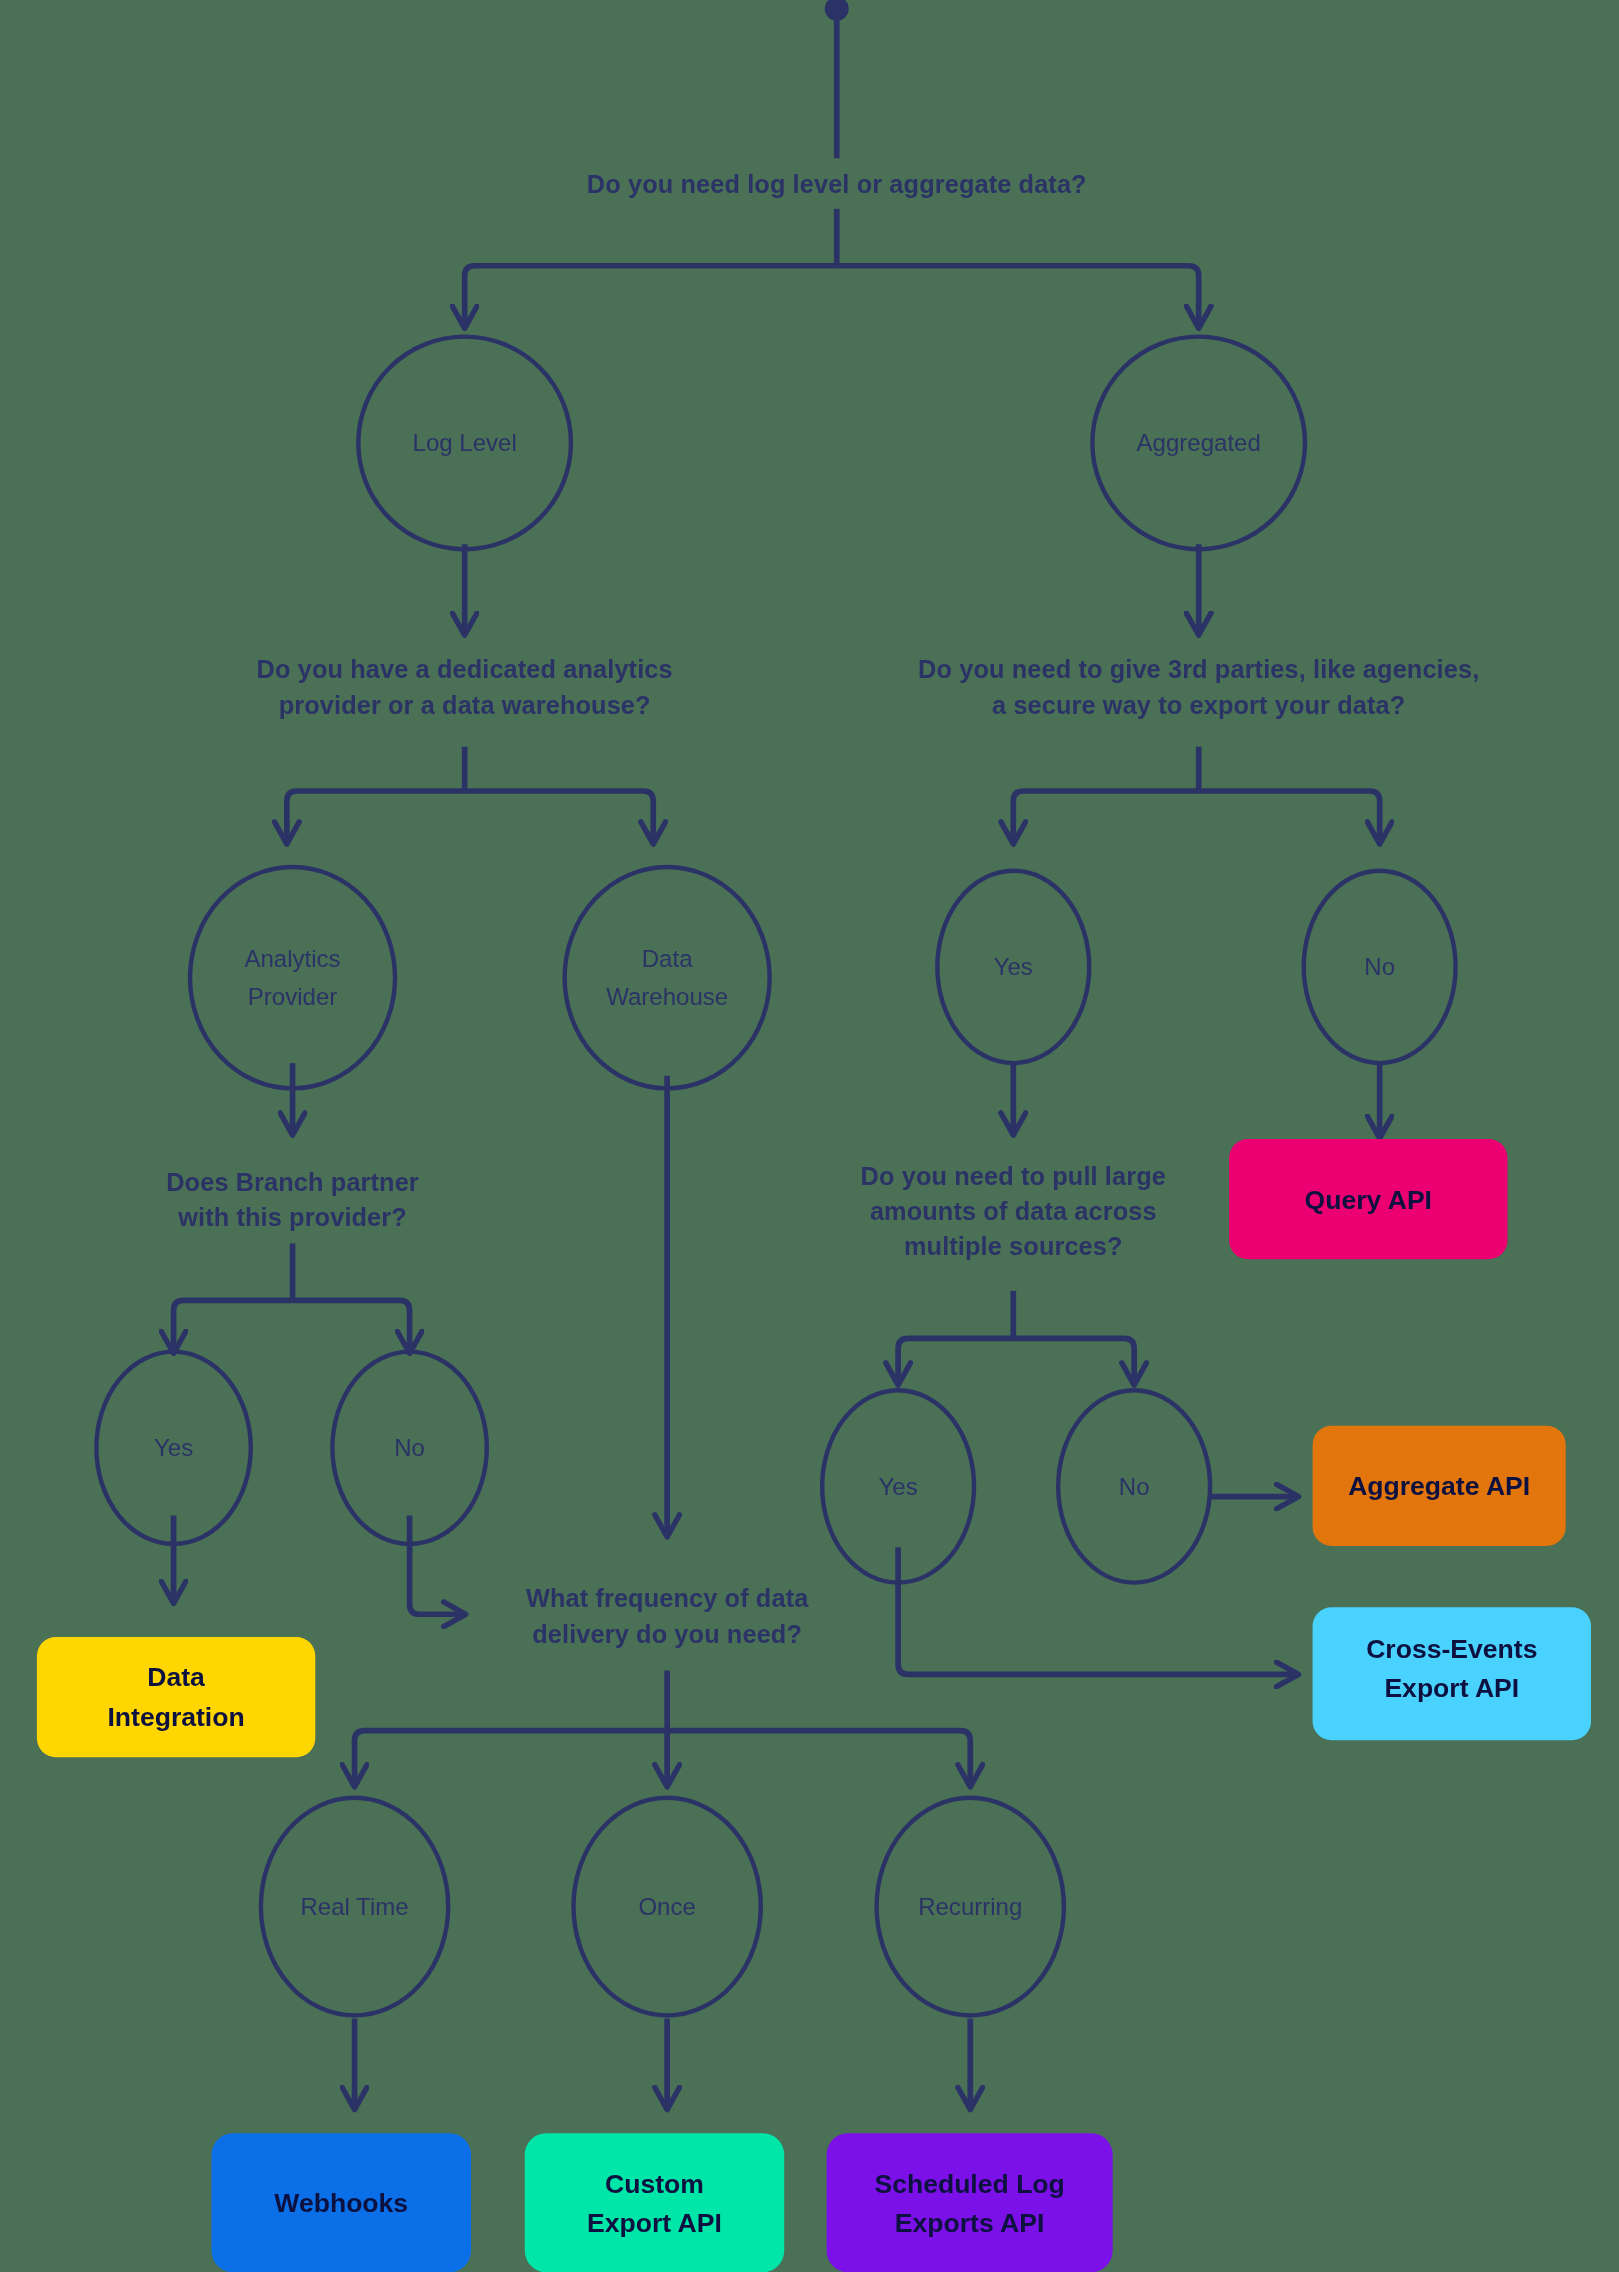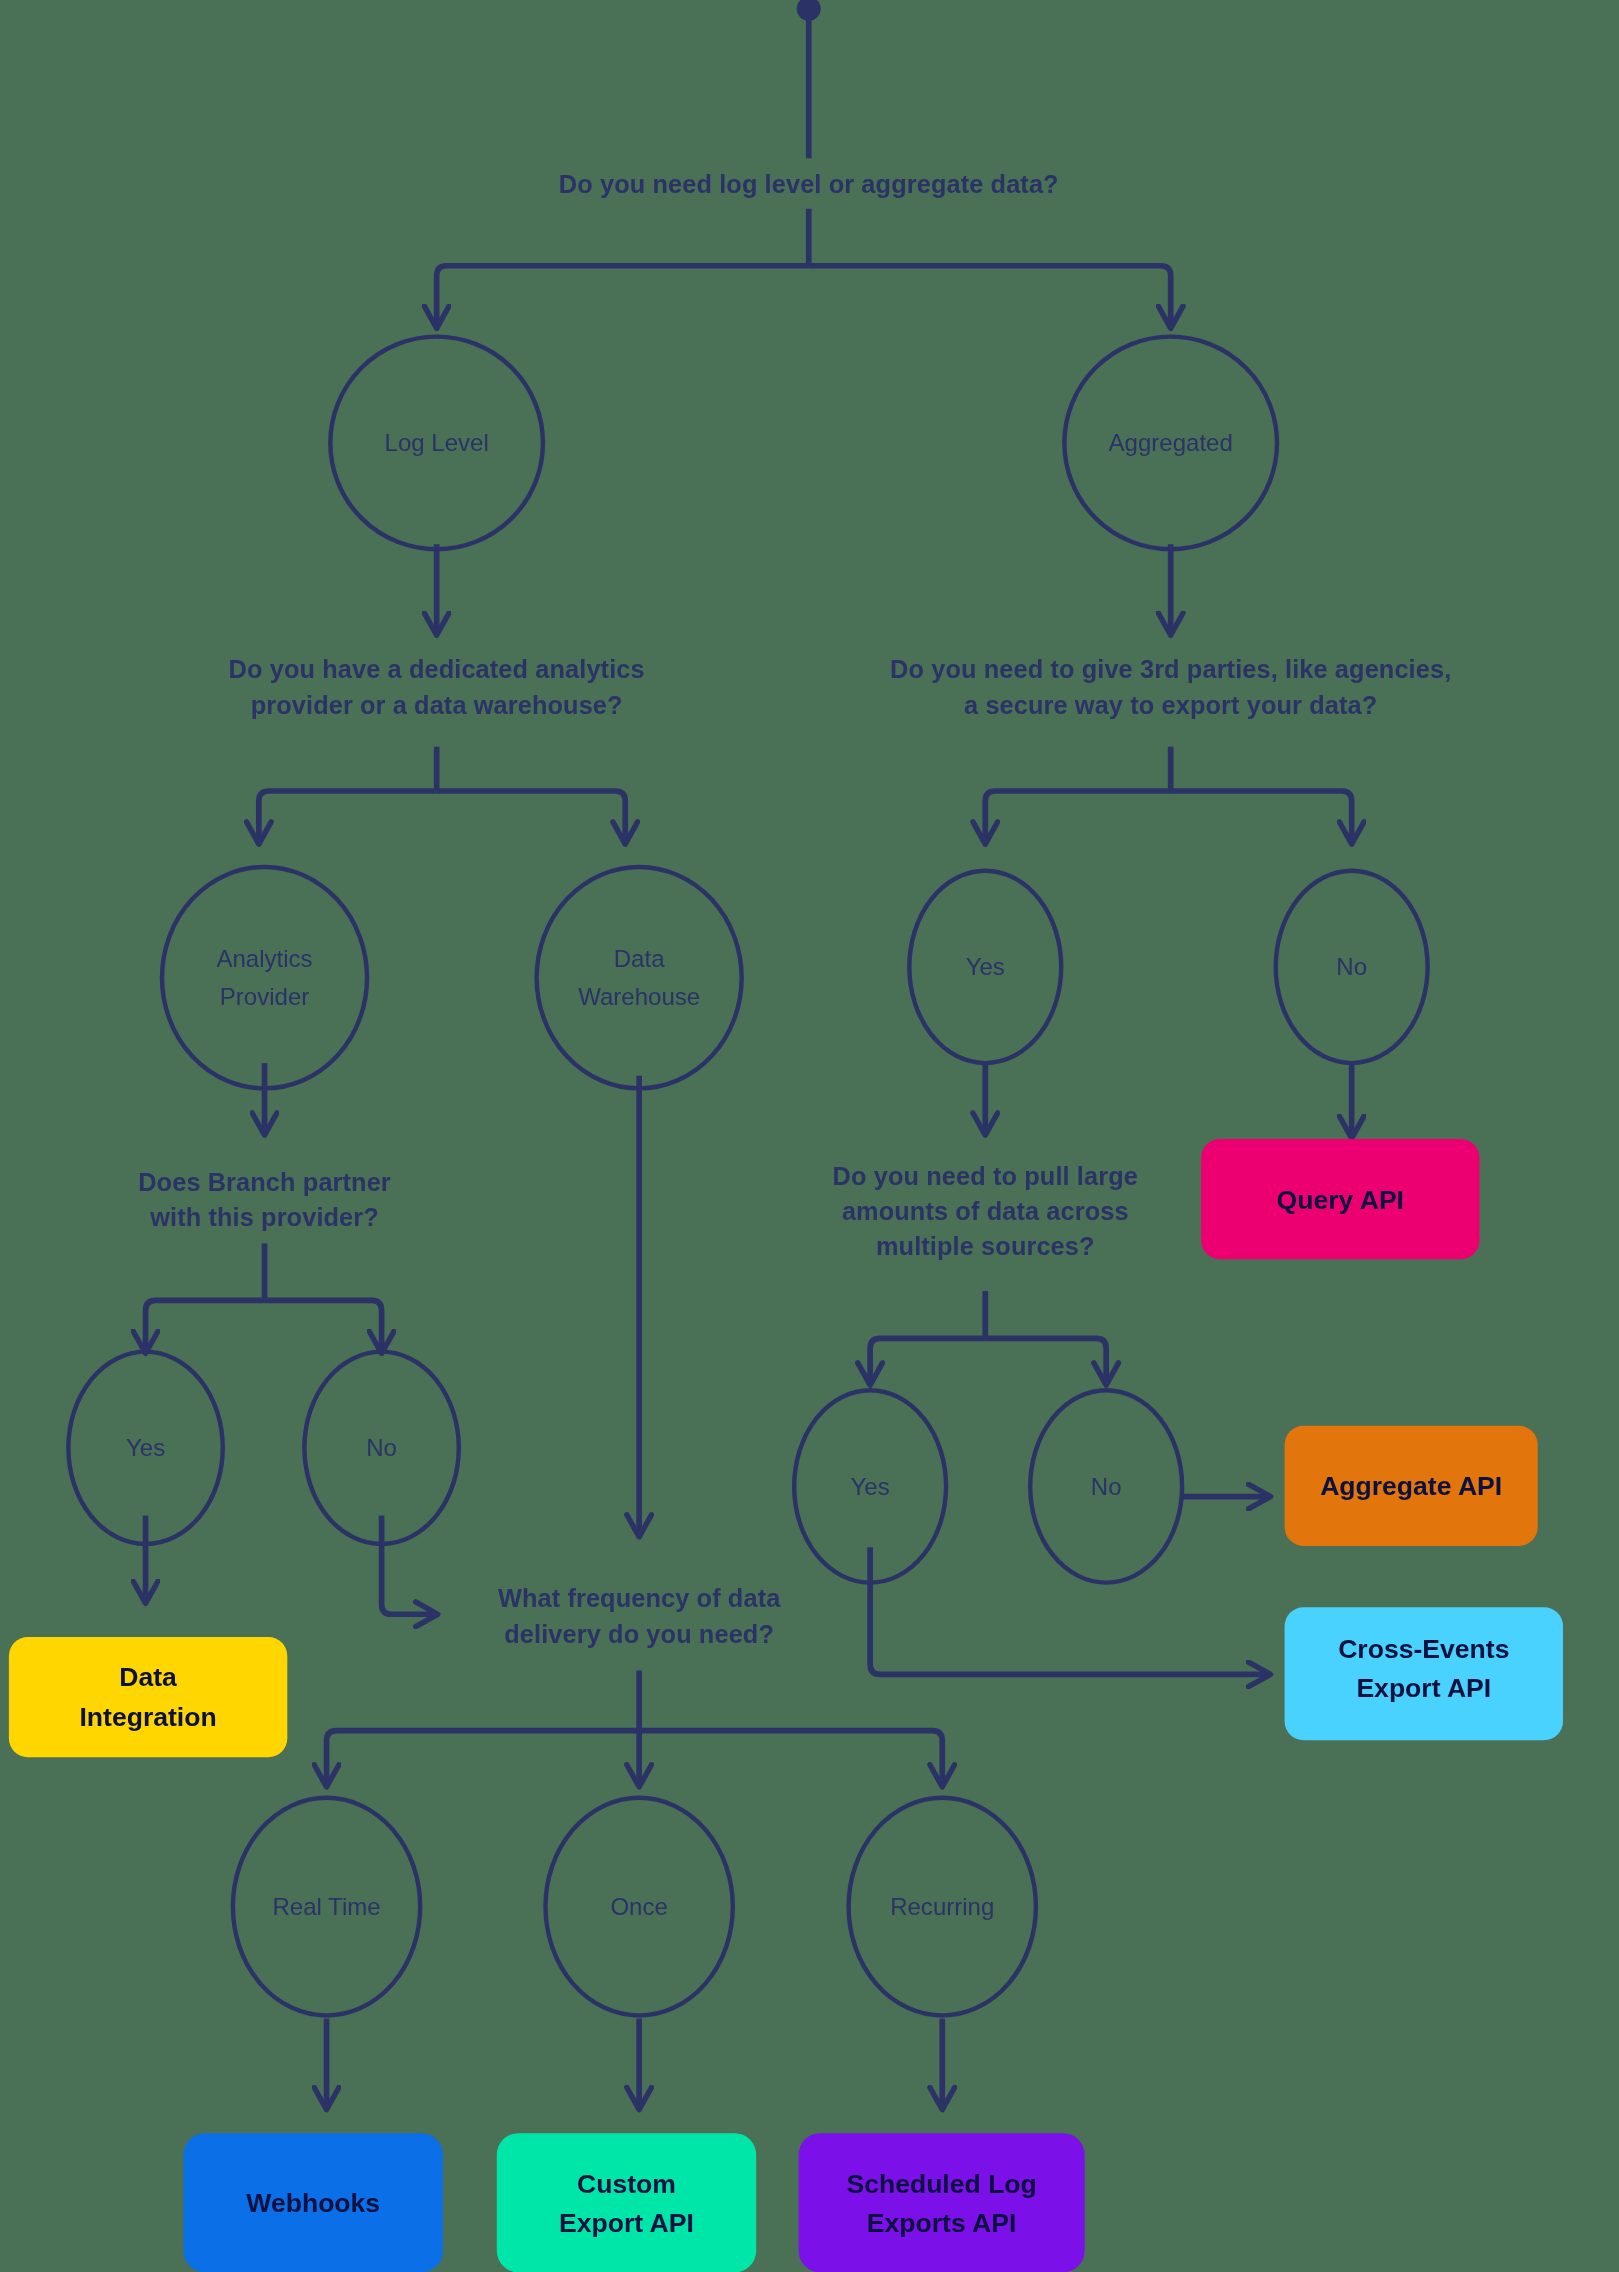--- a/index.html
+++ b/index.html
@@ -2,21 +2,21 @@
 <html style="font-size:10px"><head>
 <meta charset="utf-8">
 <style>
   html,body{margin:0;padding:0;}
   body{
     width:1620px;height:2273px;
     background:#4a7056;
     font-family:"Liberation Sans", sans-serif;
     overflow:hidden;
   }
-  #stage{position:relative;width:1344px;height:2273px;}
+  #stage{position:relative;width:1344px;height:2273px;margin-left:28px;}
   svg#flow{position:absolute;left:0;top:0;width:1620px;height:2273px;display:block;}
   .qtext{
     font-weight:bold;
     fill:#2b3366;
     text-anchor:middle;
     font-size:40px;
     letter-spacing:0.2px;
   }
   .nodelabel{
     fill:#2b3366;

